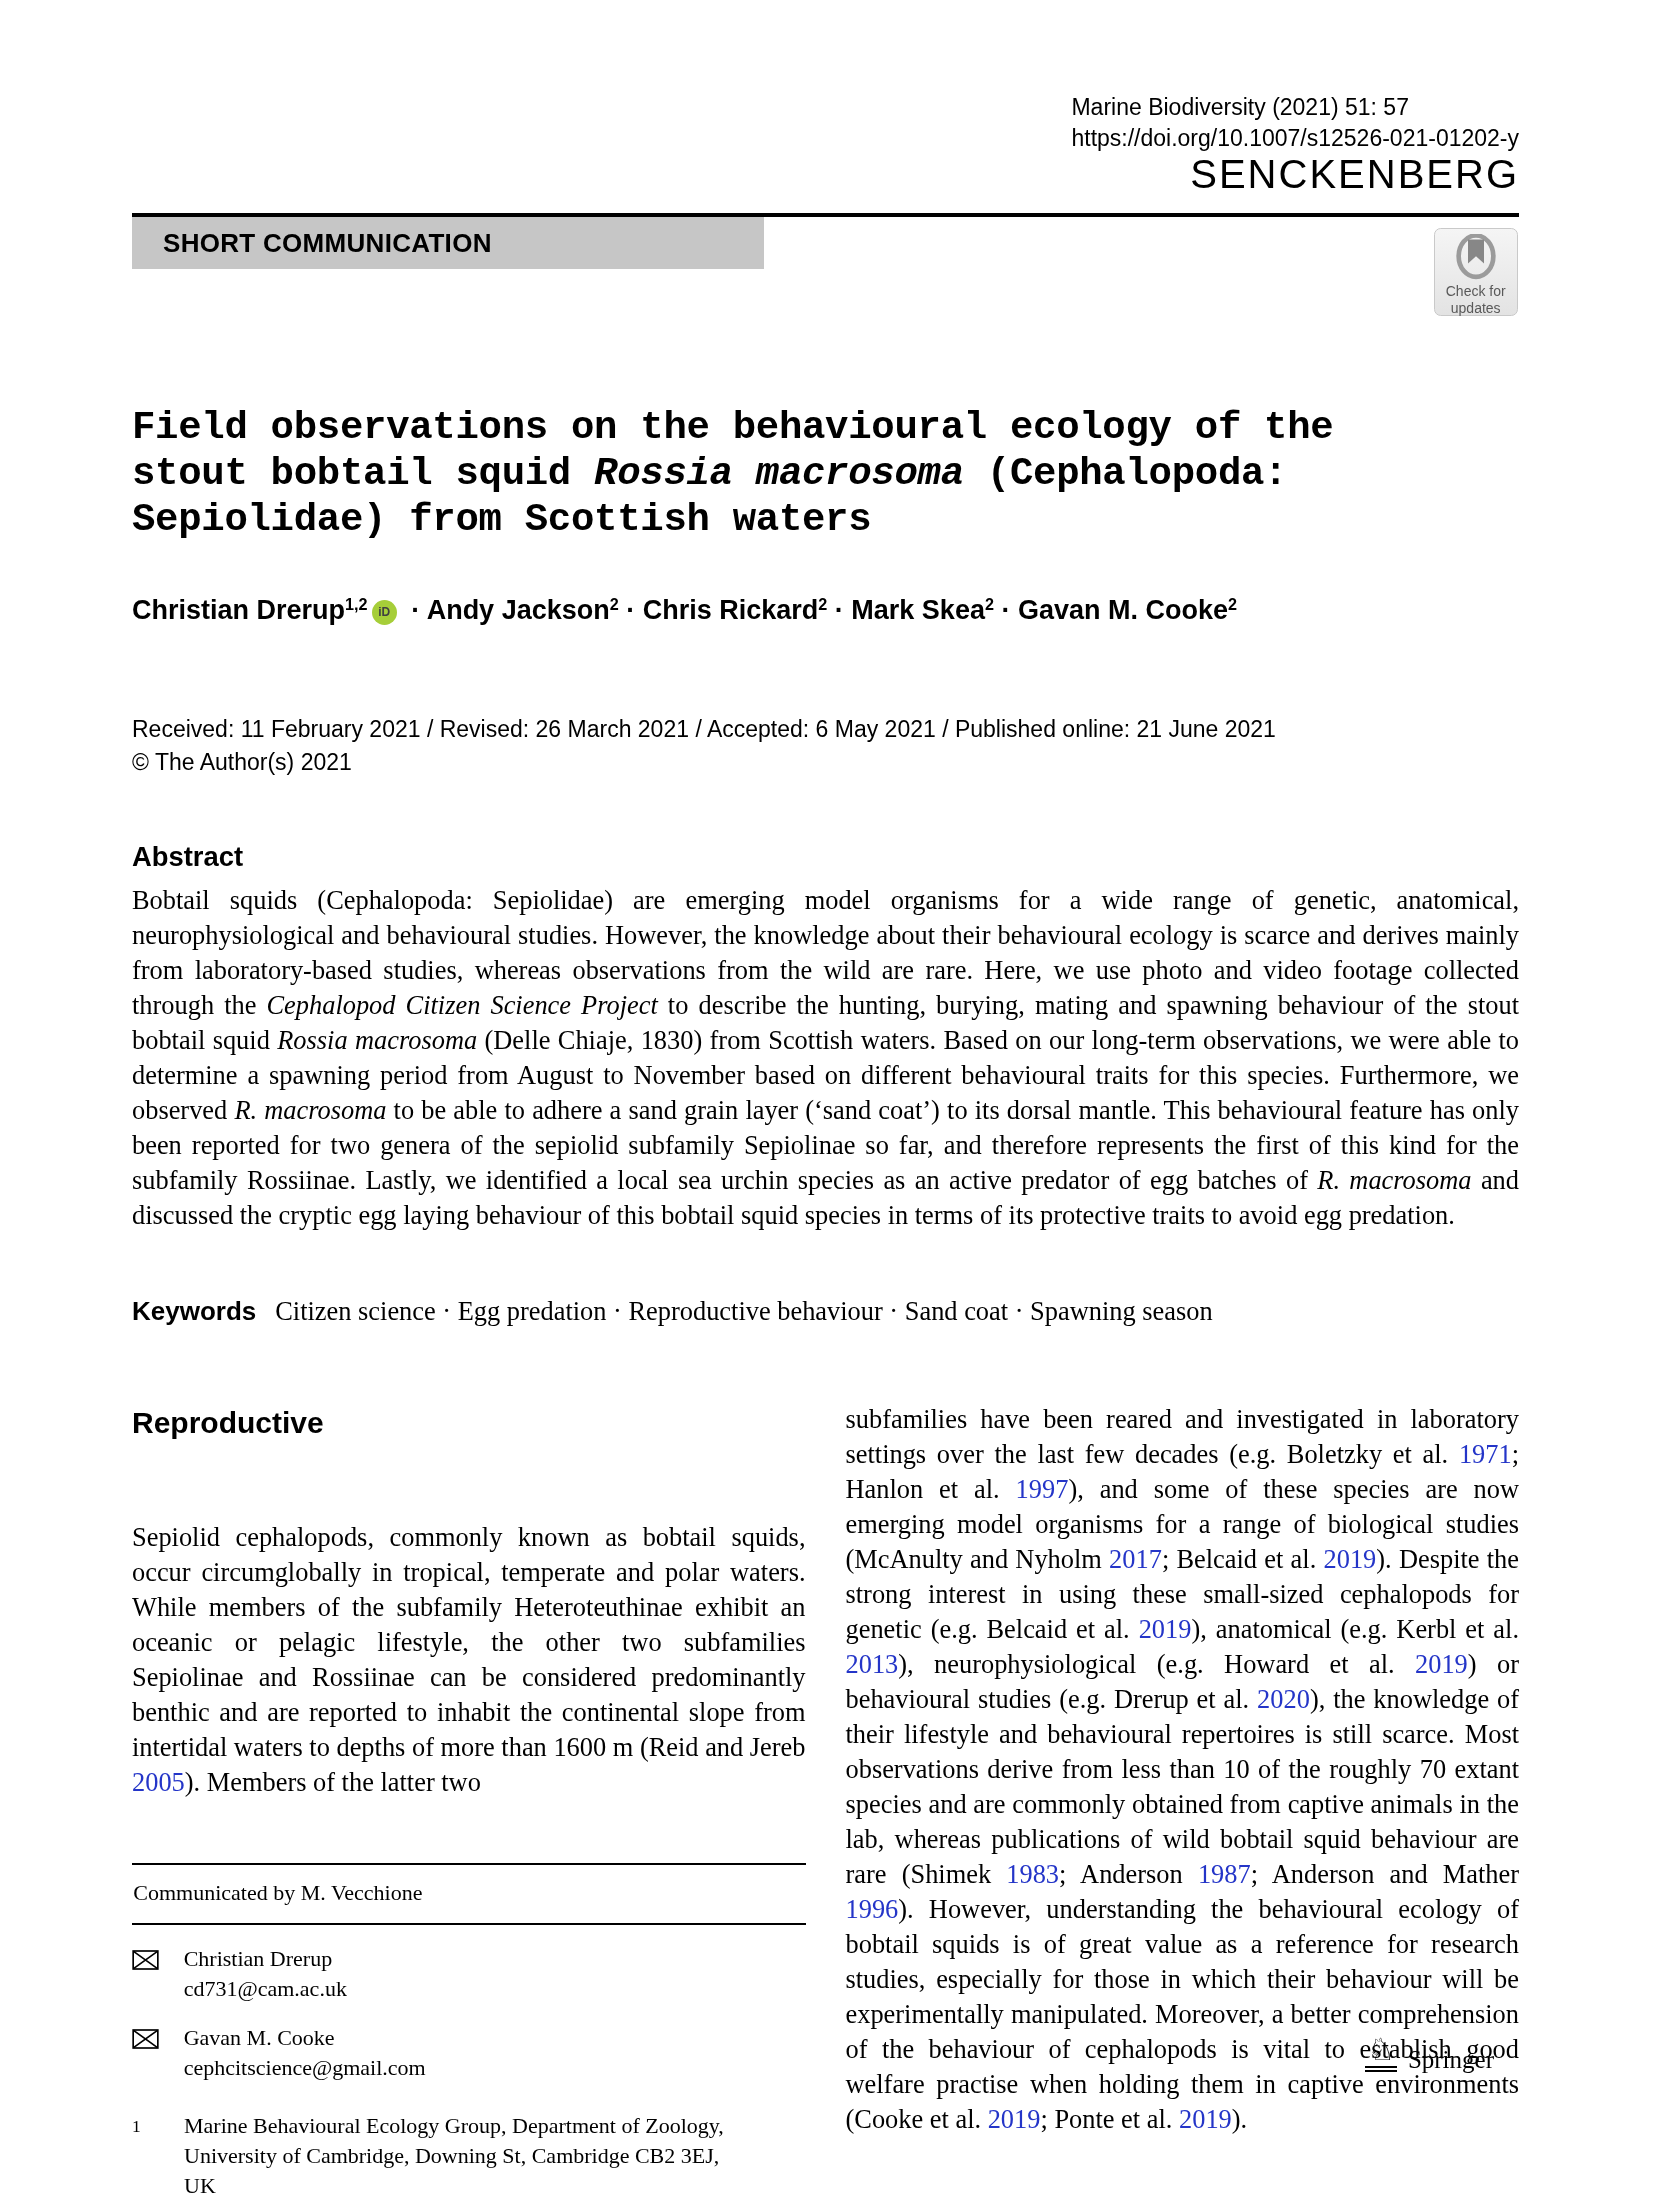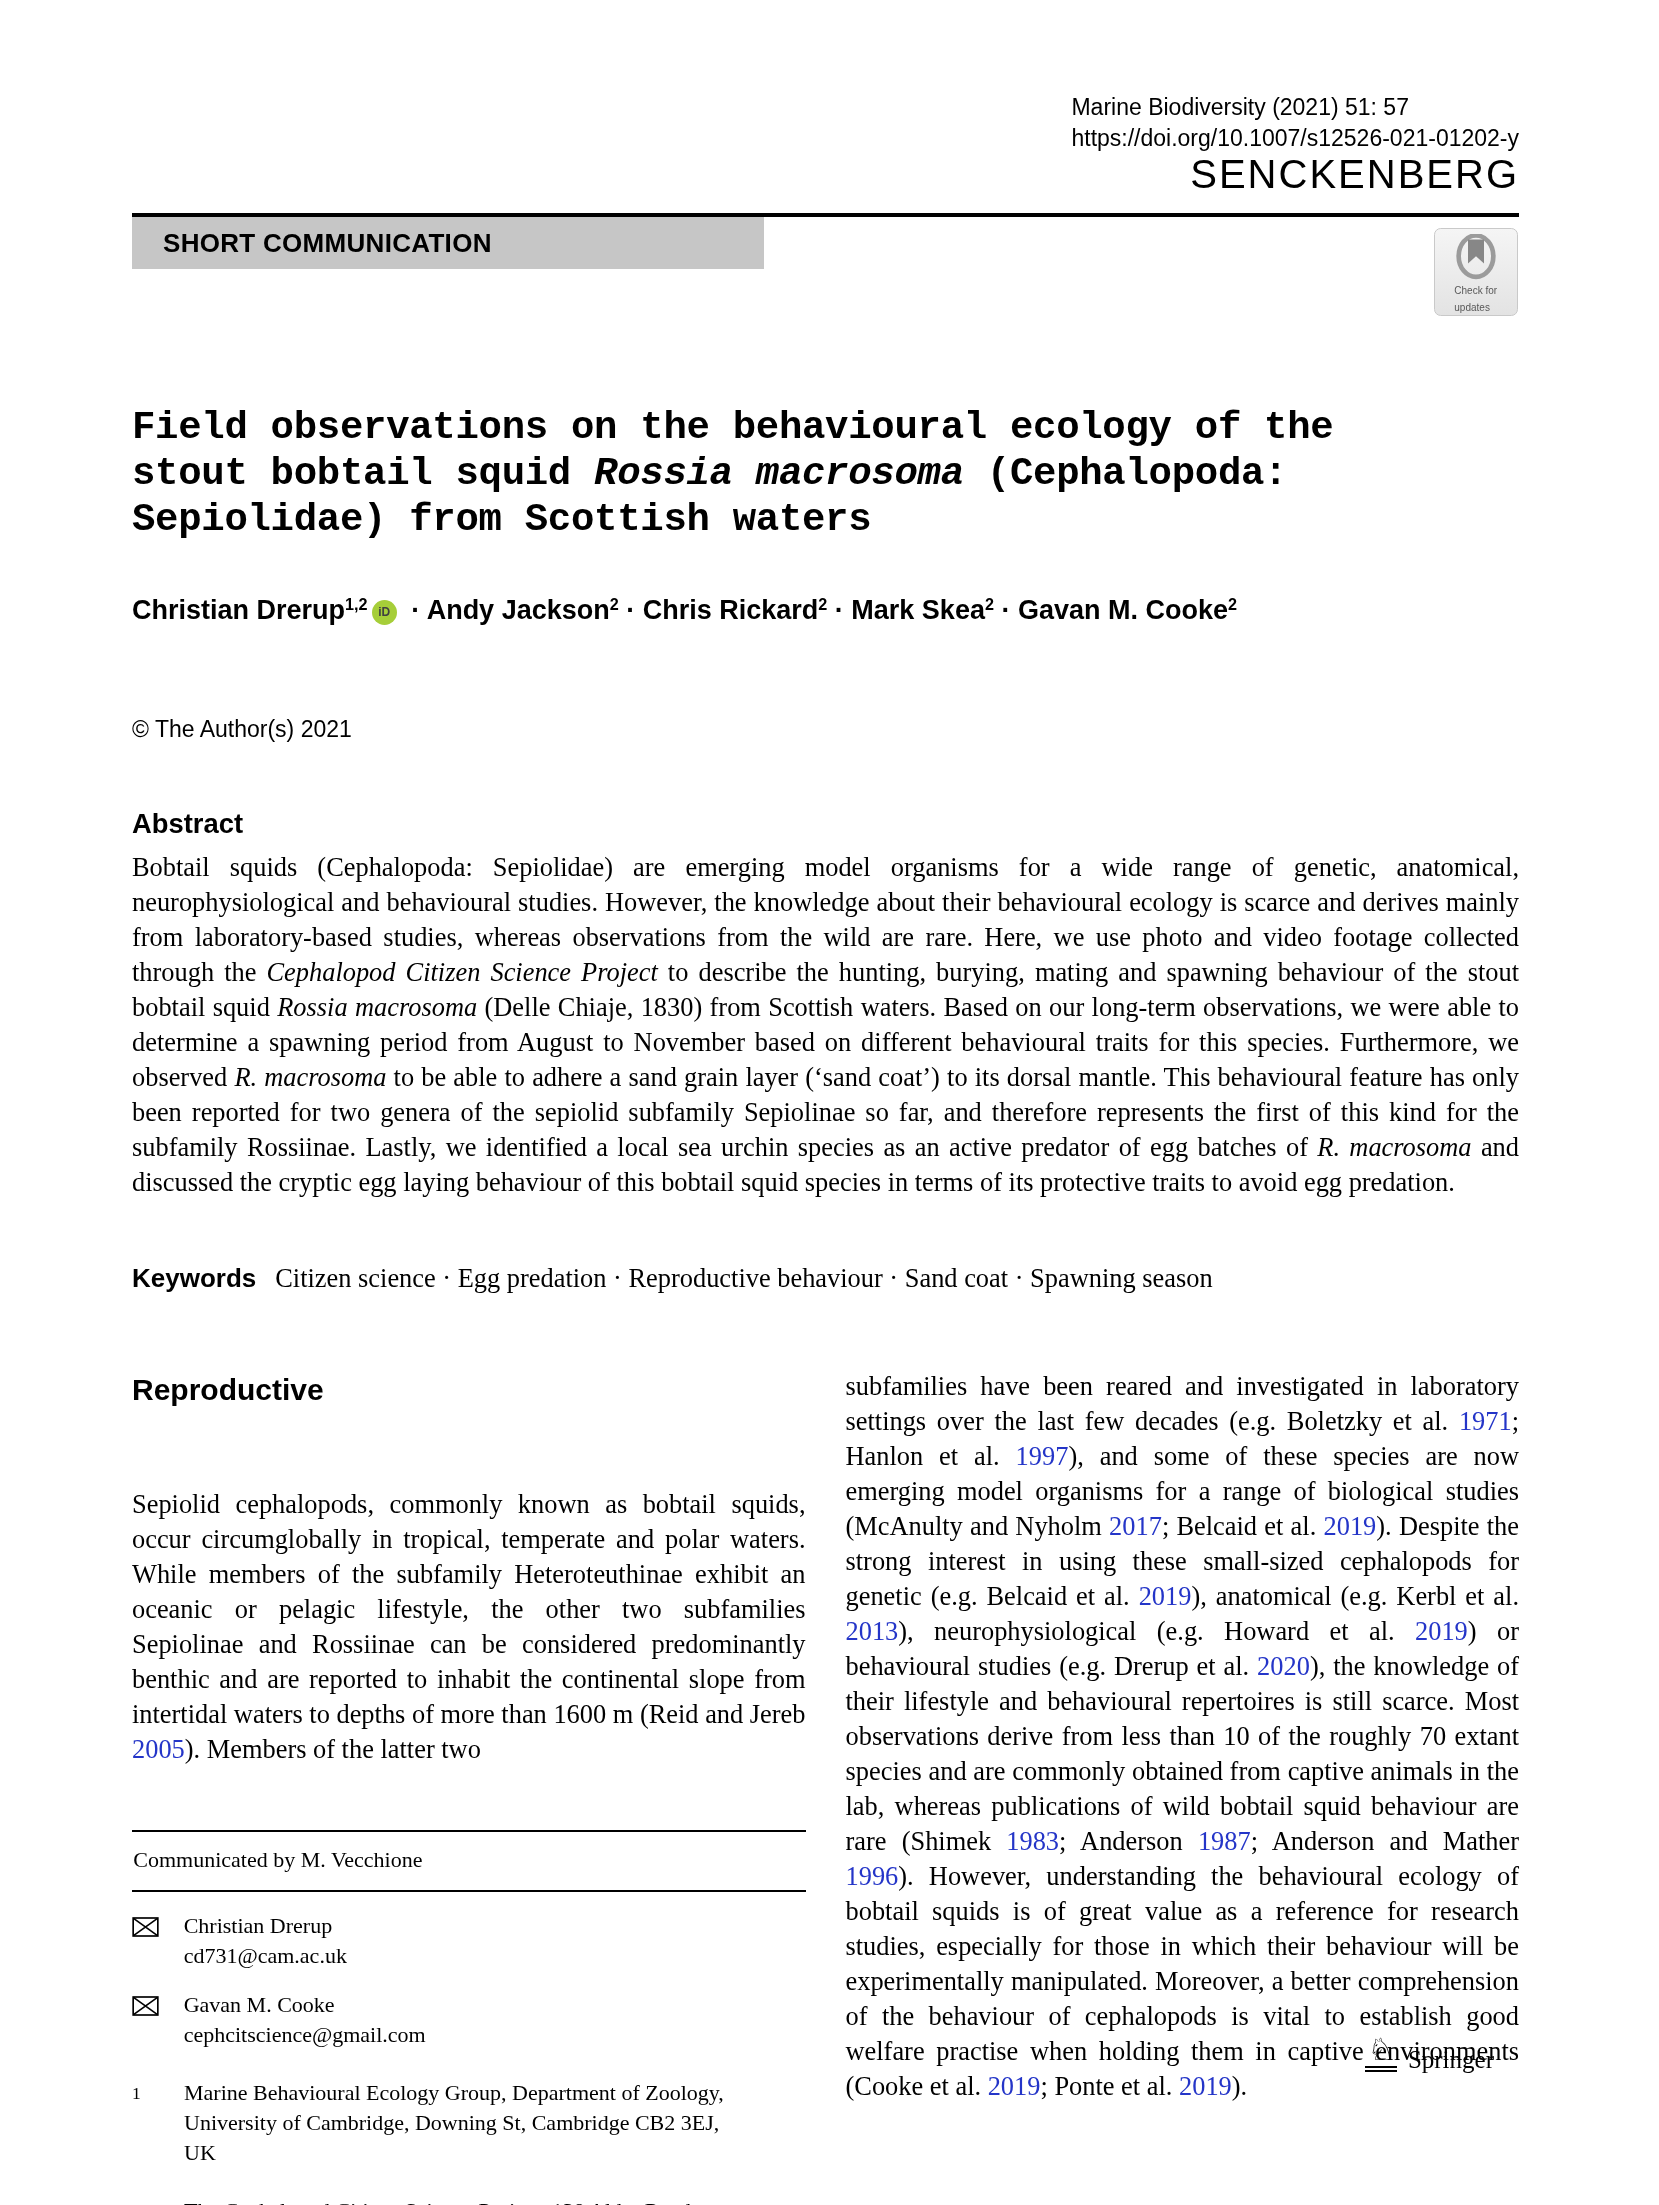--- a/index.html
+++ b/index.html
@@ -28,22 +28,22 @@
     line-height:52px;padding-left:31px;letter-spacing:0.3px;
   }
   .check-badge{
     position:absolute;right:1.3px;top:10.7px;width:84px;height:88px;
     background:linear-gradient(#f5f5f5,#e3e3e3);
     border:1.3px solid #c9c9c9;border-radius:6.7px;
     display:flex;flex-direction:column;align-items:center;justify-content:flex-start;
     padding-top:5.4px;cursor:pointer;
   }
   .check-badge-text{
-    font-family:"Liberation Sans",sans-serif;font-size:10px;line-height:16.7px;
-    color:#595959;text-align:left;
+    font-family:"Liberation Sans",sans-serif;font-size:14px;line-height:16.7px;
+    color:#595959;text-align:center;
   }
   
   h1.title{
     font-family:Liberation Mono, monospace;font-weight:bold;
     font-size:39px;line-height:46px;letter-spacing:-0.3px;
     margin:86px 0 0 0;max-width:1224px;
   }
   .authors{margin-top:52px;font-family:"Liberation Sans",sans-serif;font-weight:bold;font-size:27px;}
   .dates{margin-top:87px;font-family:"Liberation Sans",sans-serif;font-size:23px;line-height:33px;}
   
@@ -117,20 +117,21 @@
         <span>updates</span>
       </span>
     </div>
   </div>
 
   <h1 class="title"><span class="seg-p">Field observations on the behavioural ecology of the stout bobtail squid </span><span class="seg-i">Rossia macrosoma</span><span class="seg-p"> (Cephalopoda: Sepiolidae) from Scottish waters</span></h1>
 
   <div class="authors"><span class="seg-p">Christian Drerup</span><span class="seg-sup">1,2</span><span class="orcid-icon">iD</span><span class="seg-sep"> · </span><span class="seg-p">Andy Jackson</span><span class="seg-sup">2</span><span class="seg-sep"> · </span><span class="seg-p">Chris Rickard</span><span class="seg-sup">2</span><span class="seg-sep"> · </span><span class="seg-p">Mark Skea</span><span class="seg-sup">2</span><span class="seg-sep"> · </span><span class="seg-p">Gavan M. Cooke</span><span class="seg-sup">2</span></div>
 
   <div class="dates">
+    <div>Received: 11 February 2021 / Revised: 26 March 2021 / Accepted: 6 May 2021 / Published online: 21 June 2021</div>
     <div>© The Author(s) 2021</div>
   </div>
 
   <div class="abstract">
     <div class="abstract-heading">Abstract</div>
     <div class="rich-text"><span class="seg-p">Bobtail squids (Cephalopoda: Sepiolidae) are emerging model organisms for a wide range of genetic, anatomical, neurophysiological and behavioural studies. However, the knowledge about their behavioural ecology is scarce and derives mainly from laboratory-based studies, whereas observations from the wild are rare. Here, we use photo and video footage collected through the </span><span class="seg-i">Cephalopod Citizen Science Project</span><span class="seg-p"> to describe the hunting, burying, mating and spawning behaviour of the stout bobtail squid </span><span class="seg-i">Rossia macrosoma</span><span class="seg-p"> (Delle Chiaje, 1830) from Scottish waters. Based on our long-term observations, we were able to determine a spawning period from August to November based on different behavioural traits for this species. Furthermore, we observed </span><span class="seg-i">R. macrosoma</span><span class="seg-p"> to be able to adhere a sand grain layer (‘sand coat’) to its dorsal mantle. This behavioural feature has only been reported for two genera of the sepiolid subfamily Sepiolinae so far, and therefore represents the first of this kind for the subfamily Rossiinae. Lastly, we identified a local sea urchin species as an active predator of egg batches of </span><span class="seg-i">R. macrosoma</span><span class="seg-p"> and discussed the cryptic egg laying behaviour of this bobtail squid species in terms of its protective traits to avoid egg predation.</span></div>
   </div>
 
   <div class="keywords">
     <span class="kw-label">Keywords</span><span>Citizen science · Egg predation · Reproductive behaviour · Sand coat · Spawning season</span>

